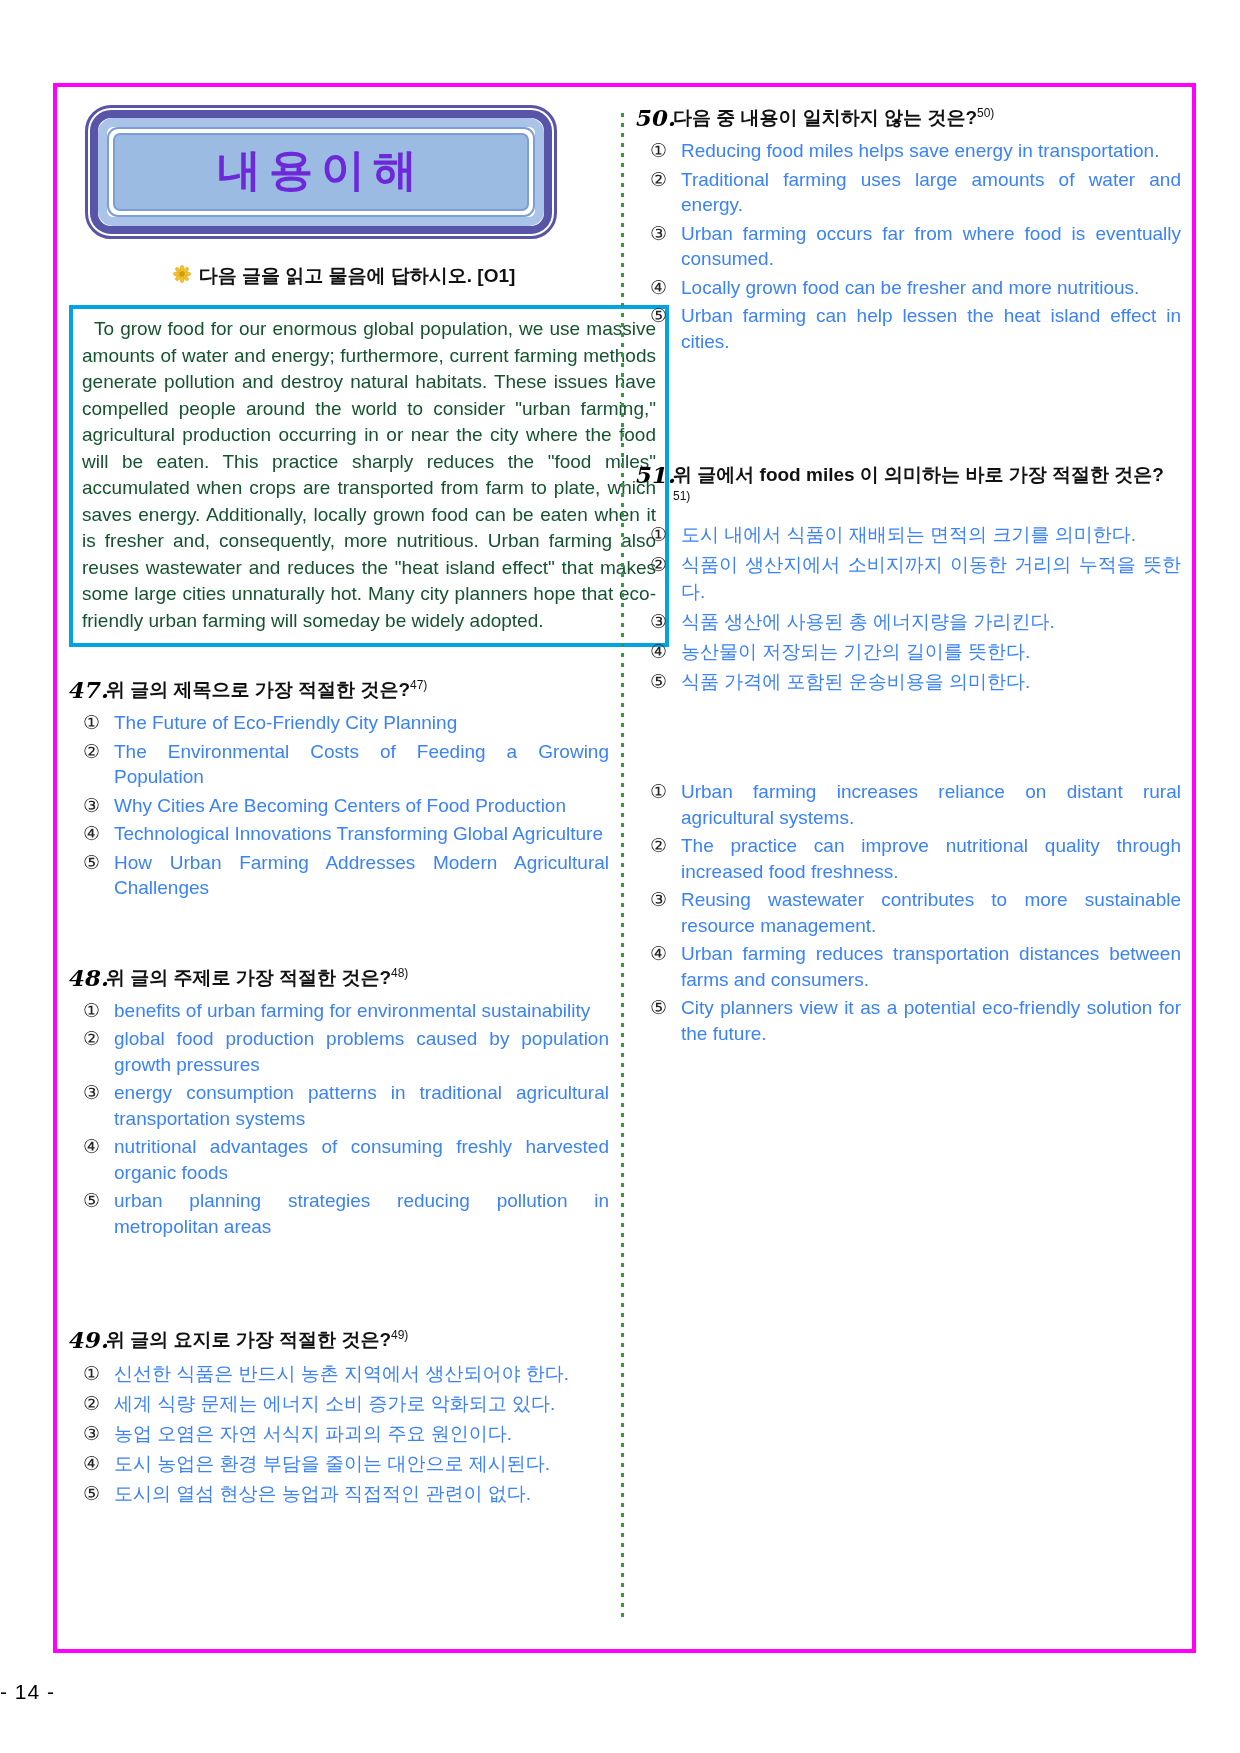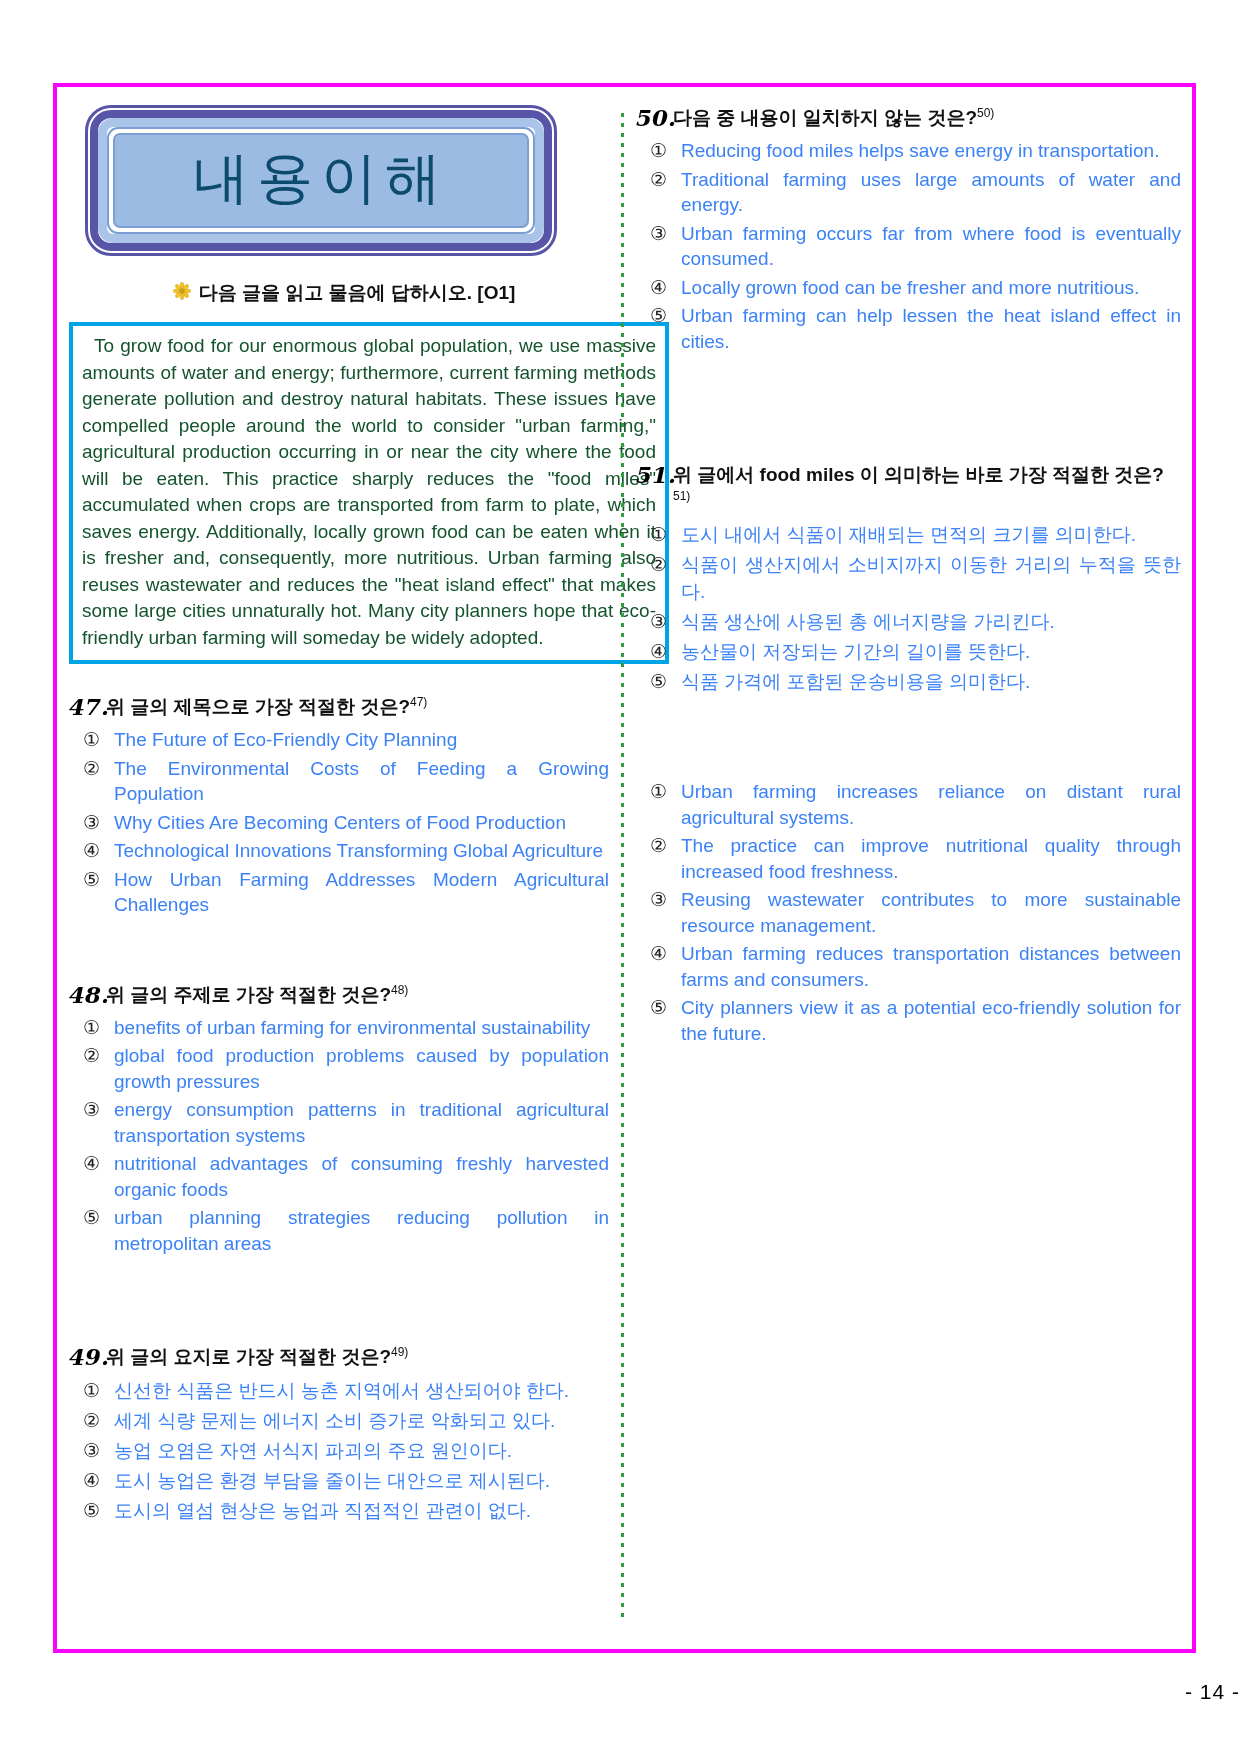--- a/index.html
+++ b/index.html
@@ -21,22 +21,22 @@
   .col-right{flex:1;box-sizing:border-box;padding:12px 16px 0 12px;}
 
   
   .banner{margin:4px 0 0 16px;width:472px;}
   .b1{border:3px solid #5854a8;border-radius:26px;padding:2px;}
   .b2{border:8px solid #5854a8;border-radius:21px;}
   .b3{border:9px solid #a9c4e8;border-radius:15px;}
   .b4{border:2px solid #7d9ed2;border-radius:11px;background:#ffffff;padding:4px;}
   .b5{
     background:#9cbbe3;border:2px solid #7d9ed2;border-radius:7px;
-    text-align:center;font-size:56px;font-weight:normal;letter-spacing:8px;
-    color:#0c4a6e;padding:6px 0 9px 0;
+    text-align:center;font-size:44px;font-weight:bold;letter-spacing:8px;
+    color:#6d28d9;padding:6px 0 9px 0;
   }
 
   
   .instruction{
     display:flex;align-items:center;gap:8px;margin:24px 0 0 2px;
     font-size:19px;font-weight:700;color:#111;justify-content:center;
   }
   .flower{flex-shrink:0;display:inline-block;}
 
   
@@ -65,21 +65,21 @@
   .opt-text{flex:1;text-align:justify;color:#3b82f6;}
 
   .q47{margin-top:30px;}
   .q48{margin-top:64px;}
   .q49{margin-top:88px;}
   .q50{margin-top:6px;}
   .q51{margin-top:108px;}
   .q52{margin-top:84px;}
 
   .page-number{
-    position:absolute;left:0;top:1680px;width:1240px;text-align:right;
+    position:absolute;left:0;top:1680px;width:1240px;text-align:left;
     font-size:21px;color:#000;letter-spacing:1px;
   }
 </style>
 </head>
 <body>
 
 <div class="frame">
   <div class="columns">
 
     <div class="col-left">

